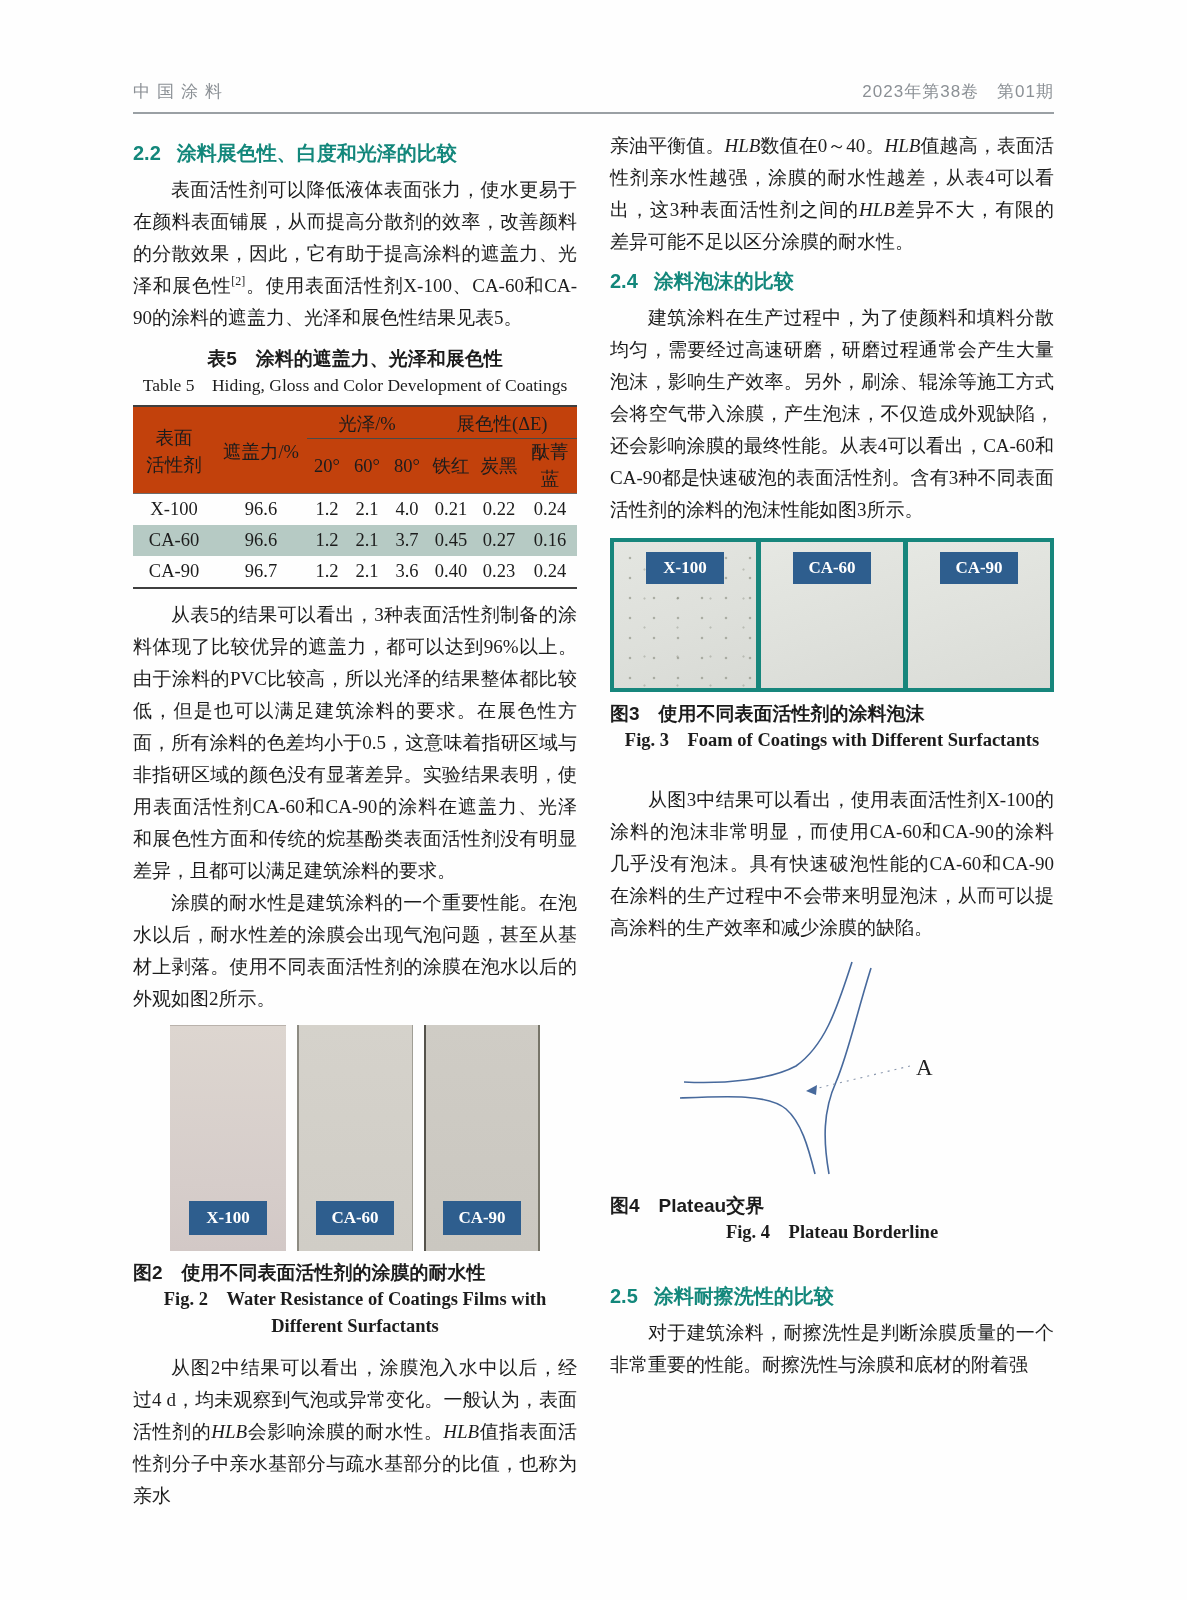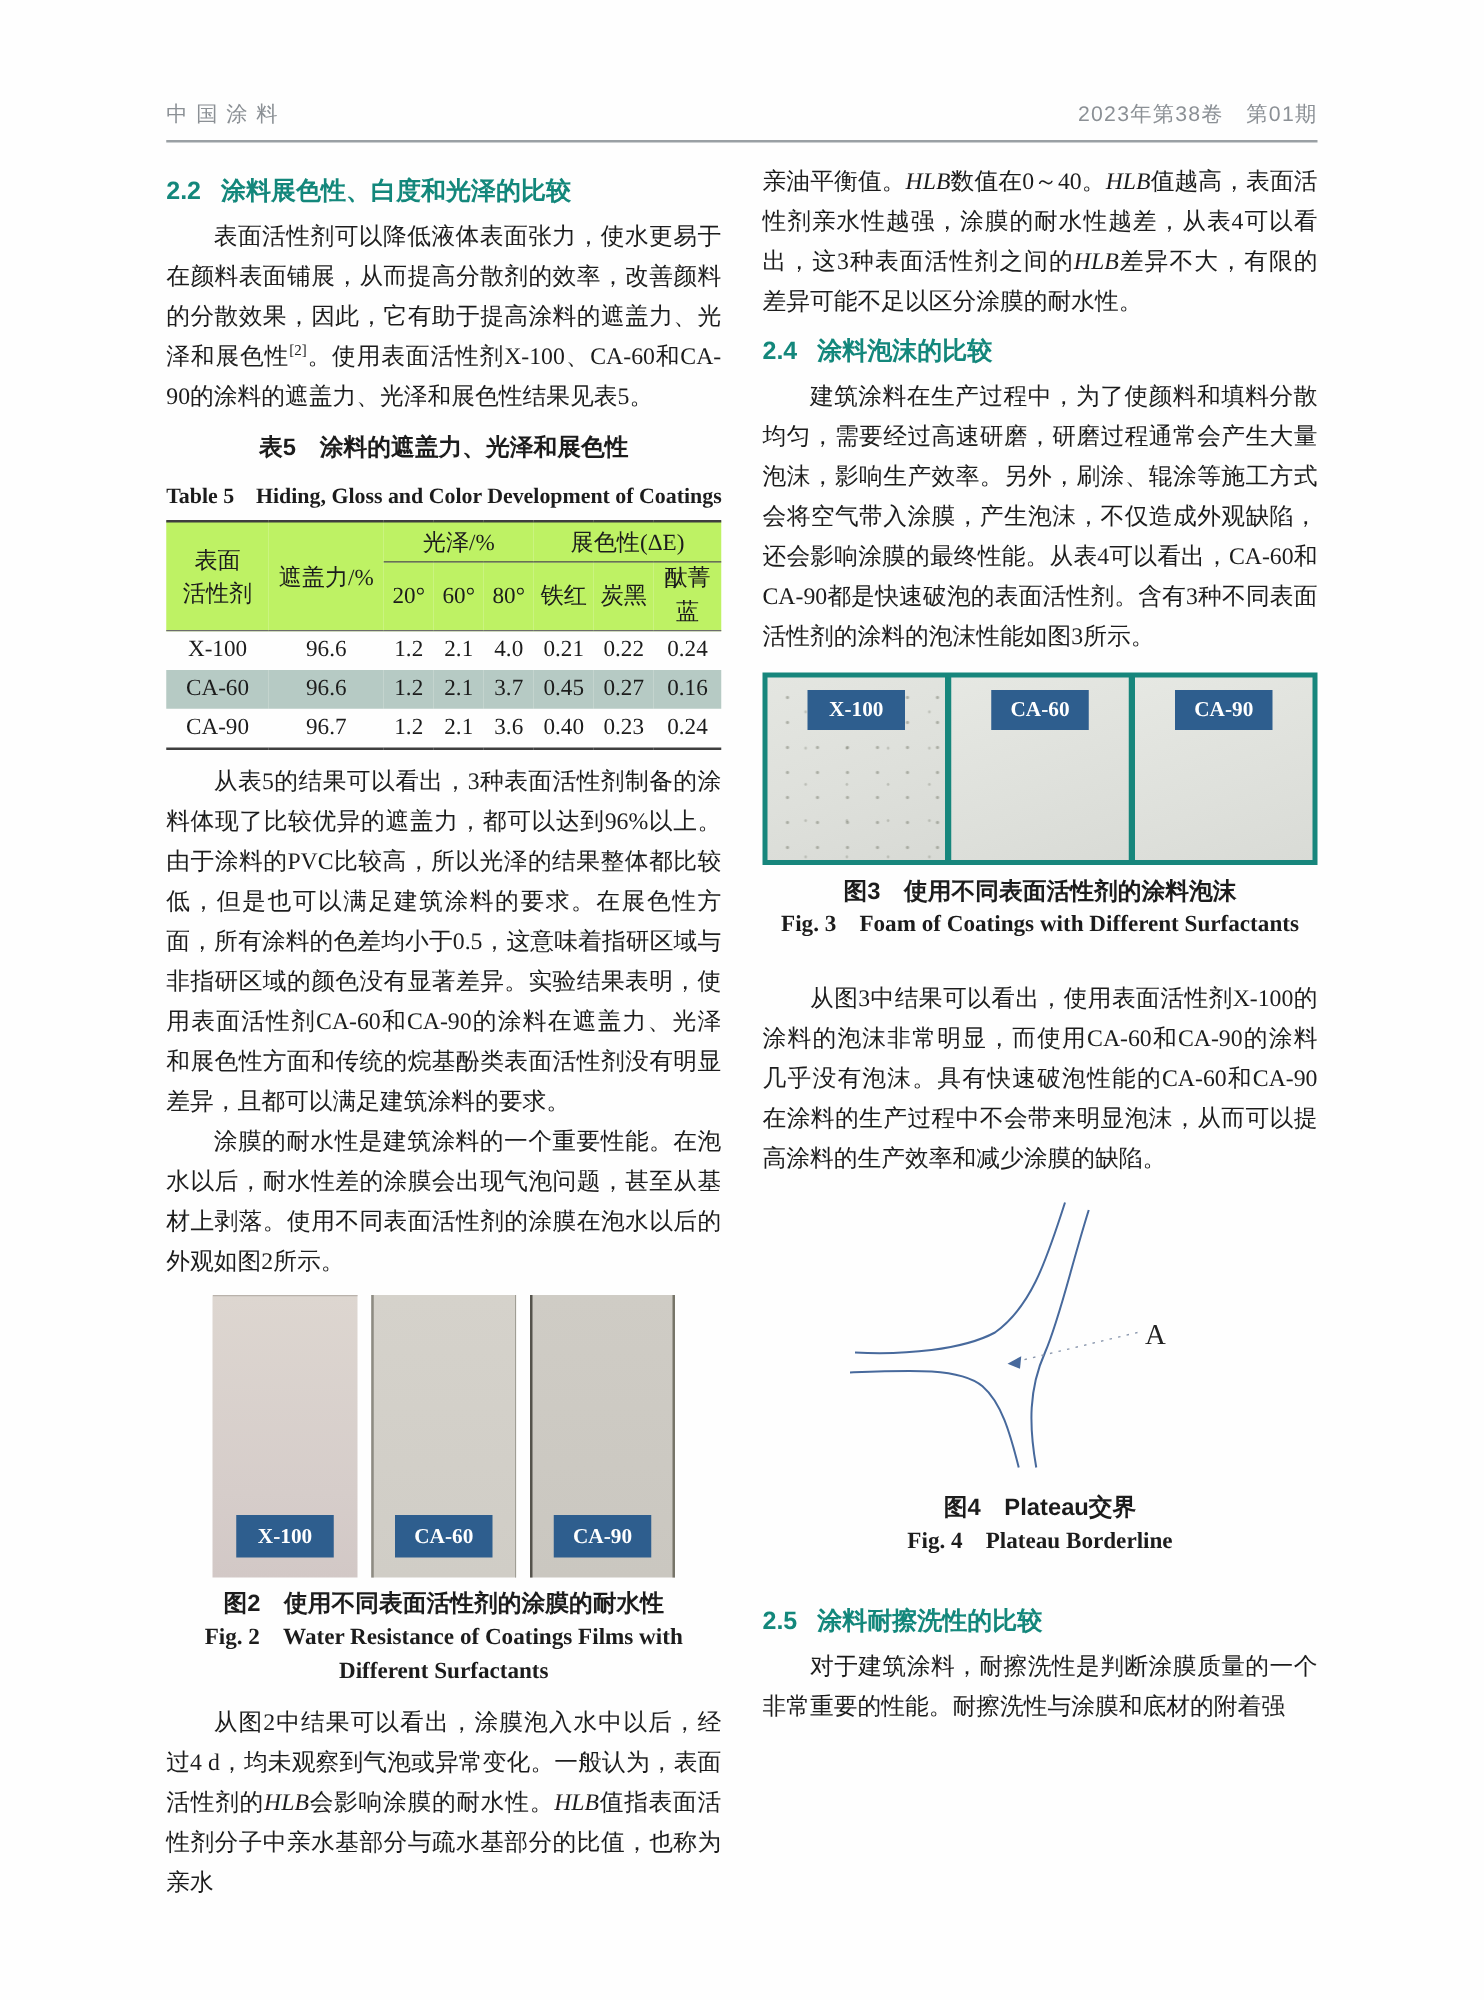--- a/index.html
+++ b/index.html
@@ -17,32 +17,32 @@
   .col p{margin:0;text-indent:2em;}
   .col p.cont{text-indent:0;}
   sup{font-size:12px;line-height:0;}
   .hlb{font-style:italic;}
   
   .sec{font-family:"Liberation Sans","DejaVu Sans",sans-serif;font-weight:bold;font-size:20px;
        color:#13877b;margin:9px 0 7px;text-indent:0;line-height:28px;text-align:left;}
   .sec .num{margin-right:16px;}
   
   .tbl-cn{font-family:"Liberation Sans","DejaVu Sans",sans-serif;font-weight:bold;font-size:19px;text-align:center;margin-top:12px;line-height:26px;}
-  .tbl-en{font-family:"Liberation Serif","DejaVu Serif",serif;font-weight:bold;font-size:17.5px;text-align:center;margin:12px 0 8px;line-height:24px;white-space:nowrap;}
+  .tbl-en{font-family:"Liberation Serif","DejaVu Serif",serif;font-weight:normal;font-size:17.5px;text-align:center;margin:1px 0 8px;line-height:24px;white-space:nowrap;}
   table.t5{width:100%;border-collapse:collapse;table-layout:fixed;
            border-top:2px solid #3f3f3f;border-bottom:2px solid #3f3f3f;font-size:18.5px;}
-  table.t5 thead{background:#bef264;}
+  table.t5 thead{background:#c2410c;}
   table.t5 th{font-weight:normal;text-align:center;padding:0;line-height:27px;}
   table.t5 thead tr.group th{padding-top:4px;}
   table.t5 th.span{border-bottom:1px solid #4a4a4a;}
   table.t5 thead{border-bottom:1px solid #6d6d6d;}
   table.t5 td{text-align:center;padding:0;line-height:31px;}
   table.t5 tr.alt{background:#b6cac4;}
   
-  .cap-cn{font-family:"Liberation Sans","DejaVu Sans",sans-serif;font-weight:bold;font-size:19px;text-align:center;text-indent:0;line-height:27px;margin-top:8px;}
+  .cap-cn{font-family:"Liberation Sans","DejaVu Sans",sans-serif;font-weight:bold;font-size:19px;text-align:left;text-indent:0;line-height:27px;margin-top:8px;}
   .cap-en{font-family:"Liberation Serif","DejaVu Serif",serif;font-weight:bold;font-size:18.5px;text-align:center;text-indent:0;line-height:27px;}
   .lblbox{position:absolute;left:50%;transform:translateX(-50%);background:#2e5e8e;color:#ffffff;
           font-family:"Liberation Serif","DejaVu Serif",serif;font-weight:bold;font-size:17px;
           width:78px;height:34px;line-height:34px;text-align:center;text-indent:0;}
   
   .fig2{display:flex;justify-content:center;gap:11px;margin:10px 4px 4px;}
   .fig2 .panel{position:relative;width:116px;height:226px;}
   .fig2 .p1{background:linear-gradient(180deg,#ddd6d0 0%,#d6cdca 70%,#d2c8c6 100%);box-shadow:inset 0 1px 0 #b9b2ab;}
   .fig2 .p2{background:linear-gradient(180deg,#d5d2cb 0%,#d0cdc6 100%);box-shadow:inset 2px 0 0 #8d8b82,inset -1px 0 0 #a09e95;}
   .fig2 .p3{background:linear-gradient(180deg,#cfccc5 0%,#cac7c0 100%);box-shadow:inset 2px 0 0 #55534c,inset -2px 0 0 #777569;}

